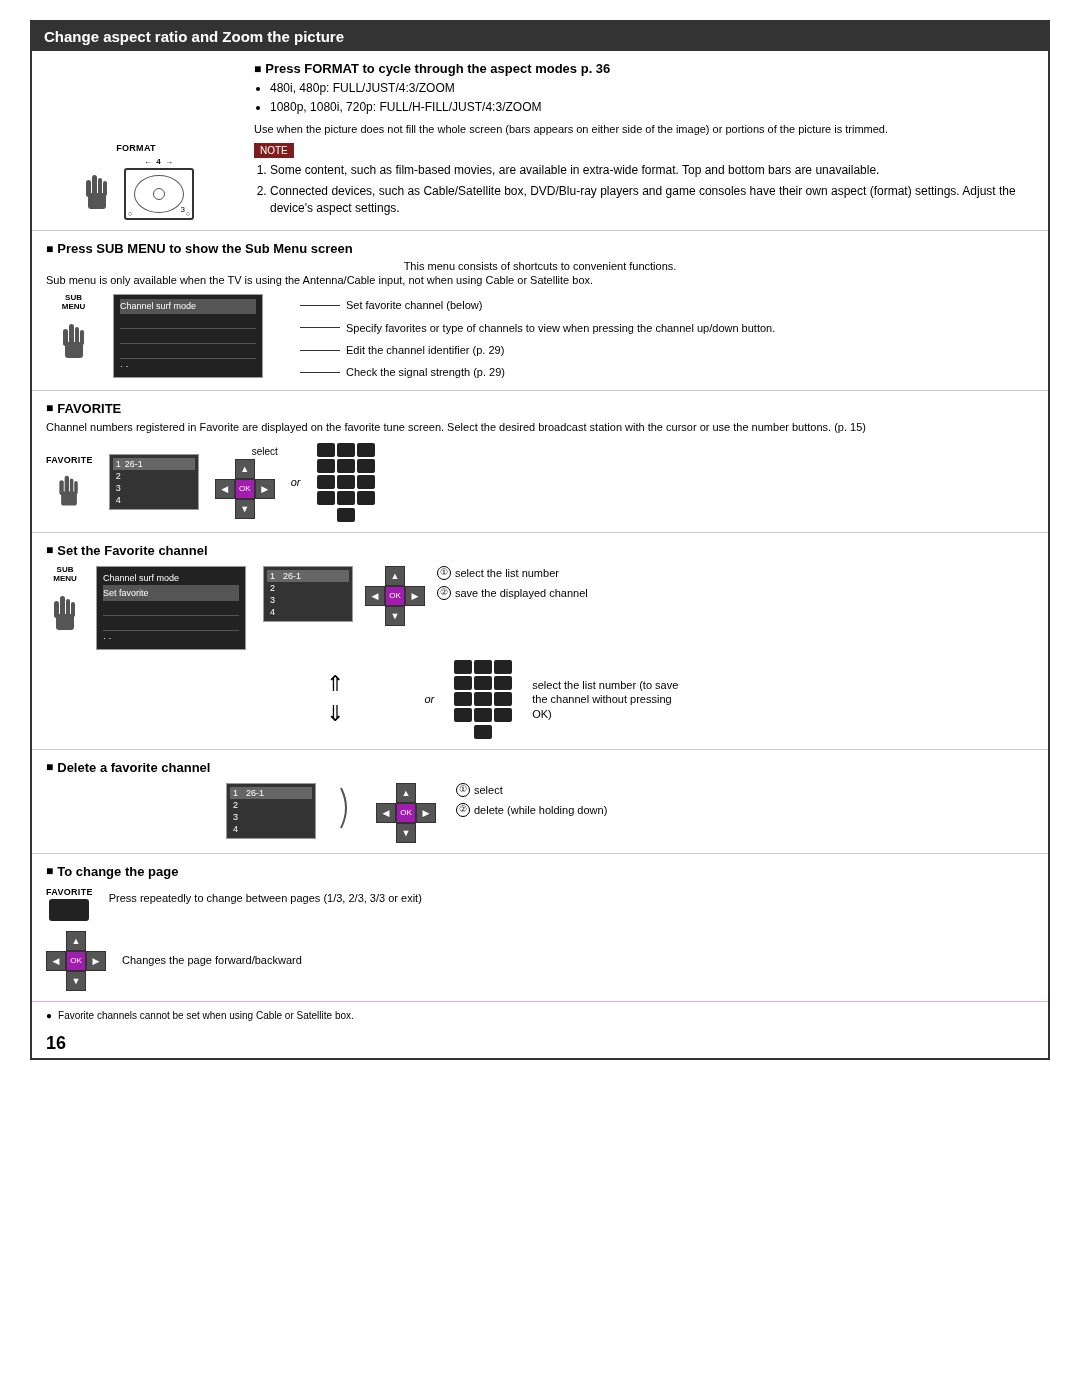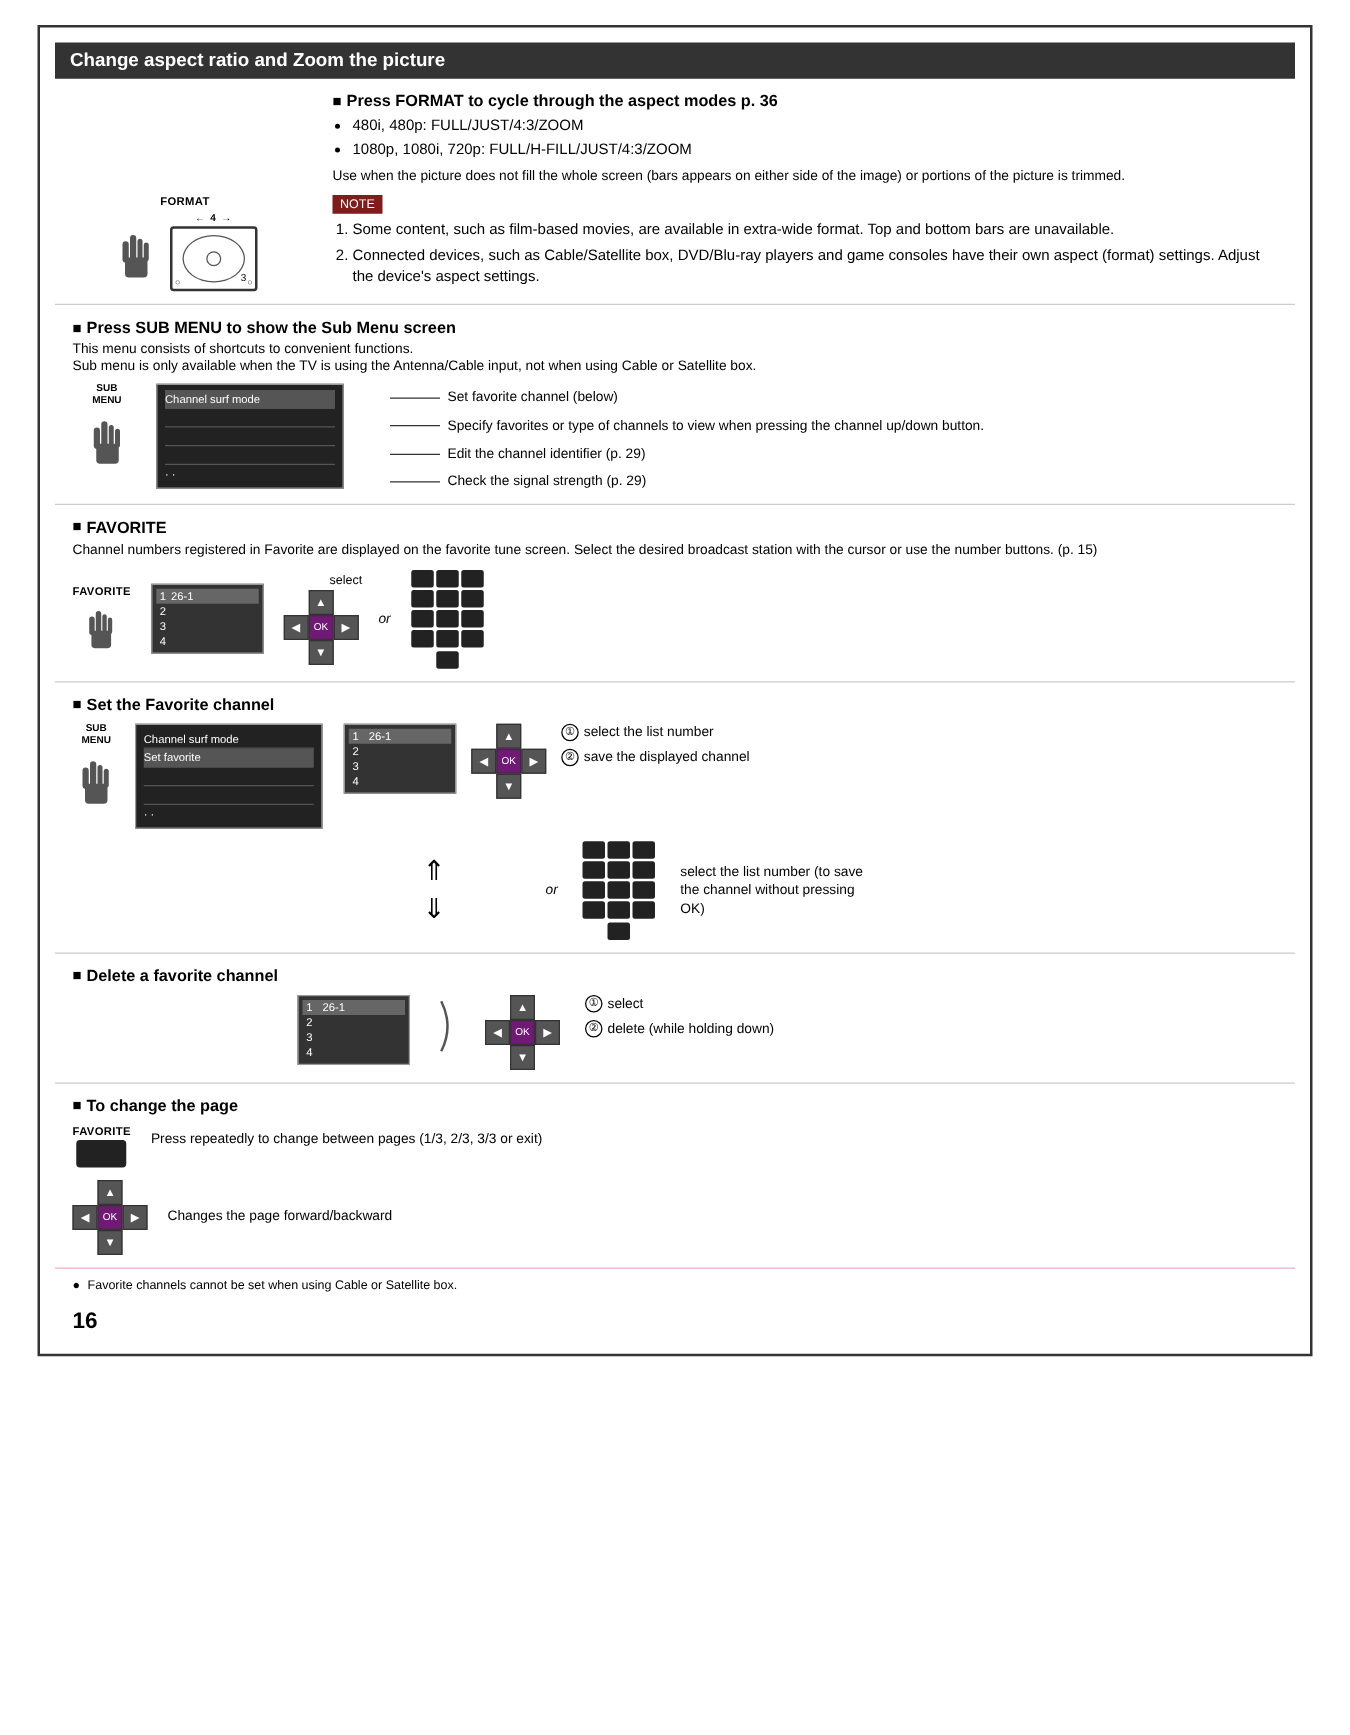--- a/index.html
+++ b/index.html
@@ -8,21 +8,21 @@
       font-size: 12px;
       background: #fff;
       color: #000;
       width: 1080px;
       min-height: 1388px;
       padding: 20px 30px;
     }
 
     .page-wrapper {
       border: 2px solid #333;
-      padding: 12px;
+      padding: 0;
       position: relative;
     }
 
     .section-title-bar {
       background: #333;
       color: #fff;
       font-size: 15px;
       font-weight: bold;
       padding: 6px 12px;
     }
@@ -179,21 +179,21 @@
       border: 1px solid #333;
       display: flex;
       align-items: center;
       justify-content: center;
       font-size: 9px;
       color: #fff;
       cursor: pointer;
     }
 
     .dpad-btn.dpad-center {
-      background: #701a75;
+      background: #a21caf;
       font-size: 8px;
     }
 
     .dpad-btn.dpad-empty {
       background: transparent;
       border: none;
     }
 
     .num-grid {
       display: grid;
@@ -333,21 +333,21 @@
       <span class="note-black-bar">NOTE</span>
       <ol class="numbered-notes">
         <li>Some content, such as film-based movies, are available in extra-wide format. Top and bottom bars are unavailable.</li>
         <li style="margin-top:4px;">Connected devices, such as Cable/Satellite box, DVD/Blu-ray players and game consoles have their own aspect (format) settings. Adjust the device's aspect settings.</li>
       </ol>
     </div>
   </div>
 
   <div class="section-content">
     <div class="subsection-header">Press SUB MENU to show the Sub Menu screen</div>
-    <div style="font-size:11px;margin-bottom:2px;">This menu consists of shortcuts to convenient functions.</div>
+    <div style="font-size:11px;margin-bottom:2px;text-align:center;">This menu consists of shortcuts to convenient functions.</div>
     <div style="font-size:11px;margin-bottom:8px;">Sub menu is only available when the TV is using the Antenna/Cable input, not when using Cable or Satellite box.</div>
     <div class="submenu-section" style="padding:0;border:none;">
 
       <div style="display:flex;flex-direction:column;align-items:center;min-width:55px;gap:2px;">
         <div style="font-size:8px;font-weight:bold;text-align:center;line-height:1.1;">SUB<br>MENU</div>
         <svg width="38" height="48" viewBox="0 0 38 48">
           <rect x="10" y="28" width="18" height="16" rx="3" fill="#555"></rect>
           <rect x="14" y="10" width="5" height="22" rx="2.5" fill="#555"></rect>
           <rect x="20" y="13" width="4" height="19" rx="2" fill="#555"></rect>
           <rect x="8" y="15" width="5" height="17" rx="2.5" fill="#555"></rect>

